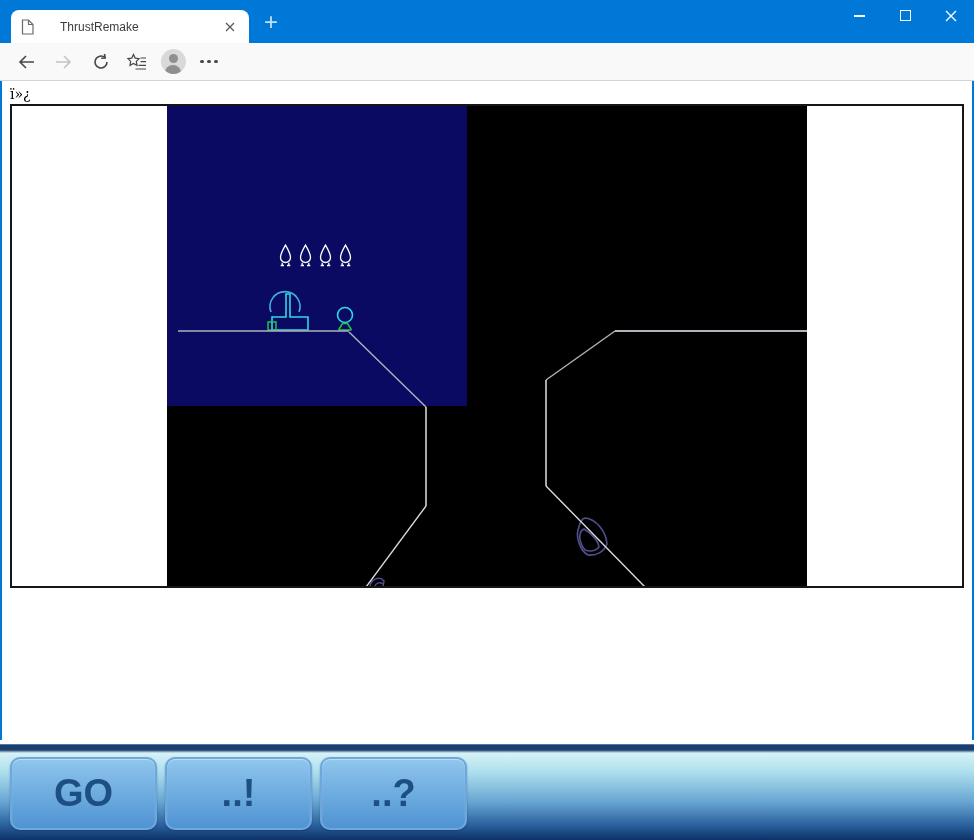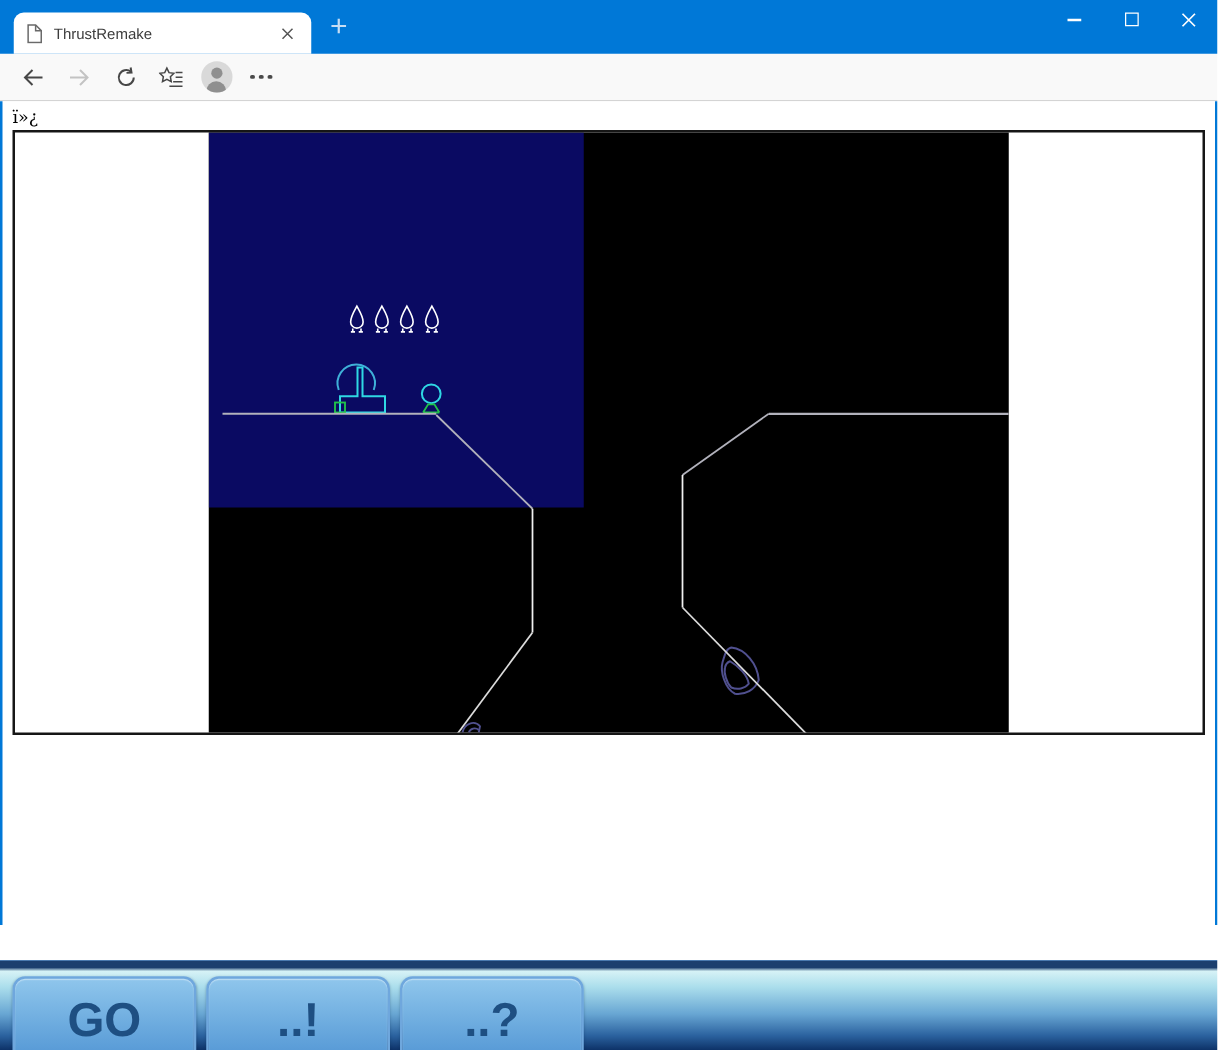--- a/index.html
+++ b/index.html
@@ -9,21 +9,21 @@
     background:#ffffff; font-family:"Liberation Sans", sans-serif;
   }
 
   
   .titlebar { position:relative; height:43px; background:#0078d7; }
   .tab {
     position:absolute; left:11px; bottom:0; width:238px; height:33px;
     background:#ffffff; border-radius:8px 8px 0 0;
     display:flex; align-items:center; padding:0 10px;
   }
-  .tab-title { flex:1; font-size:12px; color:#3c3c3c; margin-left:9px; white-space:nowrap; overflow:hidden; }
+  .tab-title { flex:1; font-size:12px; color:#3c3c3c; margin-left:26px; white-space:nowrap; overflow:hidden; }
   .tab-close { width:18px; height:18px; display:flex; align-items:center; justify-content:center; border-radius:3px; }
   .newtab {
     position:absolute; left:258px; top:9px; width:26px; height:26px;
     color:#c7def4; font-size:24px; font-weight:300; line-height:25px; text-align:center;
   }
   .win-controls { position:absolute; right:0; top:0; display:flex; }
   .win-btn { width:46px; height:31px; display:flex; align-items:center; justify-content:center; }
   .glyph-min { width:11px; height:2px; background:#fff; }
   .glyph-max { width:11px; height:11px; border:1.5px solid #fff; }
 
@@ -51,21 +51,21 @@
   .content {
     height:659px; background:#ffffff; padding:5px 8px 0;
     border-left:2px solid #0078d7; border-right:2px solid #0078d7;
   }
   .bom { font-family:"DejaVu Serif", serif; font-size:14px; color:#000; height:18px; line-height:17px; }
   .frame { border:2px solid #161616; height:484px; background:#ffffff; }
   .game-svg { display:block; margin:0 auto; background:#000000; }
 
   
   .bottombar {
-    position:absolute; left:0; right:0; bottom:0; height:72px;
+    position:absolute; left:0; right:0; bottom:0; height:96px;
     background:linear-gradient(180deg,
       #4a79ae 0px, #4a79ae 1px,
       #1c3f6e 1px, #1c3f6e 6px,
       #d6f2f6 9px, #abdeec 30%,
       #68a6d3 60%, #2b629f 84%, #0d3268 100%);
   }
   .btn-row { display:flex; gap:8px; padding:13px 0 0 10px; }
   .game-btn {
     width:147px; height:73px; border-radius:10px;
     border:2px solid #6fa7dd;

